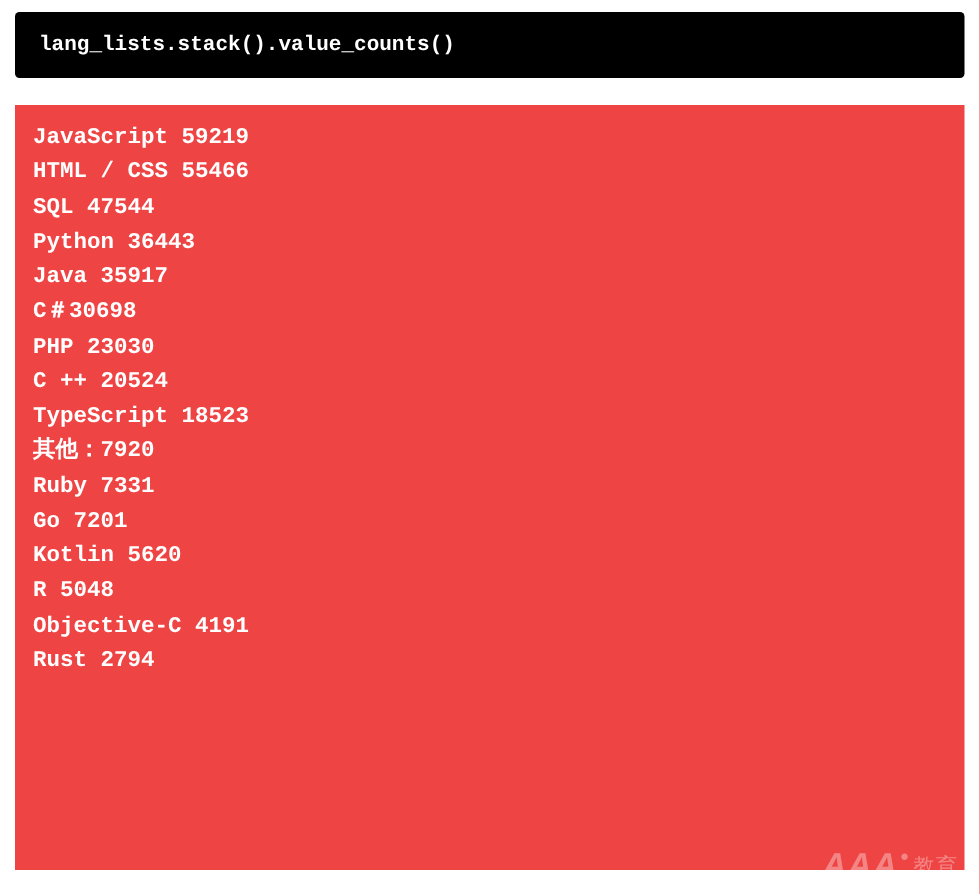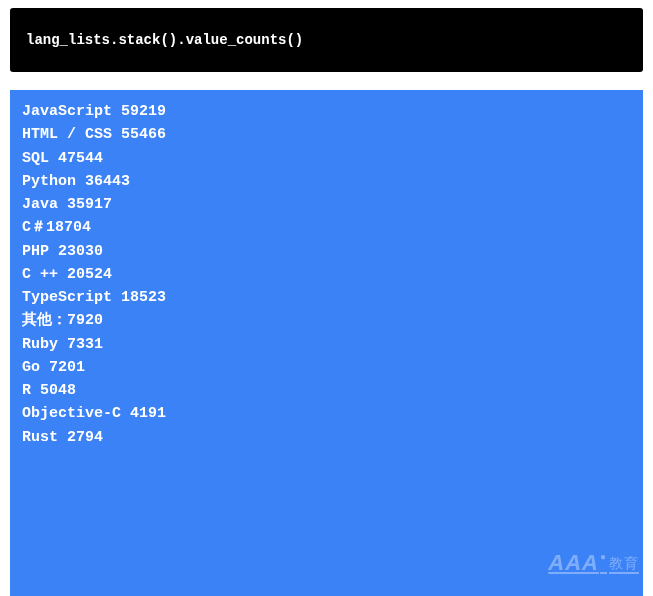--- a/index.html
+++ b/index.html
@@ -7,54 +7,53 @@
       width: 653px;
       height: 596px;
       background: #ffffff;
       font-family: "Courier New", Consolas, Monaco, monospace;
       overflow: hidden;
       position: relative;
     }
     .code-header {
       background: #000000;
       color: #ffffff;
-      padding: 24px 16px;
+      padding: 14px 16px;
       margin: 8px 10px 18px 10px;
       border-radius: 3px;
       font-size: 14px;
       font-weight: bold;
       font-family: "Courier New", Consolas, Monaco, monospace;
     }
     .output-block {
-      background: #3b82f6;
+      background: #ef4444;
       color: #ffffff;
       margin: 0 10px 0 10px;
       padding: 10px 12px 0 12px;
       font-size: 15px;
       font-weight: bold;
       line-height: 1.55;
       font-family: "Courier New", Consolas, Monaco, monospace;
       height: 510px;
       overflow: hidden;
     }
     .output-line {
       white-space: pre;
     }
     .watermark {
       position: absolute;
       right: 14px;
-      bottom: 20px;
+      bottom: 6px;
       font-family: Arial, sans-serif;
       color: rgba(255,255,255,0.35);
       font-size: 22px;
       font-weight: bold;
       font-style: italic;
       letter-spacing: 1px;
       pointer-events: none;
-      text-decoration: underline;
     }
     .watermark .cn {
       font-size: 14px;
       font-style: normal;
       font-weight: normal;
       margin-left: 2px;
       vertical-align: 2px;
     }
     .watermark .dot {
       font-size: 10px;
@@ -68,27 +67,28 @@
 <div class="code-header">
   <span>lang_lists.stack().value_counts()</span>
 </div>
 
 <div class="output-block" id="output-container">
 <div class="output-line">JavaScript 59219</div>
     <div class="output-line">HTML / CSS 55466</div>
     <div class="output-line">SQL 47544</div>
     <div class="output-line">Python 36443</div>
     <div class="output-line">Java 35917</div>
-    <div class="output-line">C＃18704</div>
+    <div class="output-line">C＃30698</div>
     <div class="output-line">PHP 23030</div>
     <div class="output-line">C ++ 20524</div>
     <div class="output-line">TypeScript 18523</div>
     <div class="output-line">其他：7920</div>
     <div class="output-line">Ruby 7331</div>
     <div class="output-line">Go 7201</div>
+    <div class="output-line">Kotlin 5620</div>
     <div class="output-line">R 5048</div>
     <div class="output-line">Objective-C 4191</div>
     <div class="output-line">Rust 2794</div>
   </div>
 
 <div class="watermark">
   <span>AAA</span><span class="dot">●</span><span class="cn">教育</span>
 </div>
 
 </body></html>

